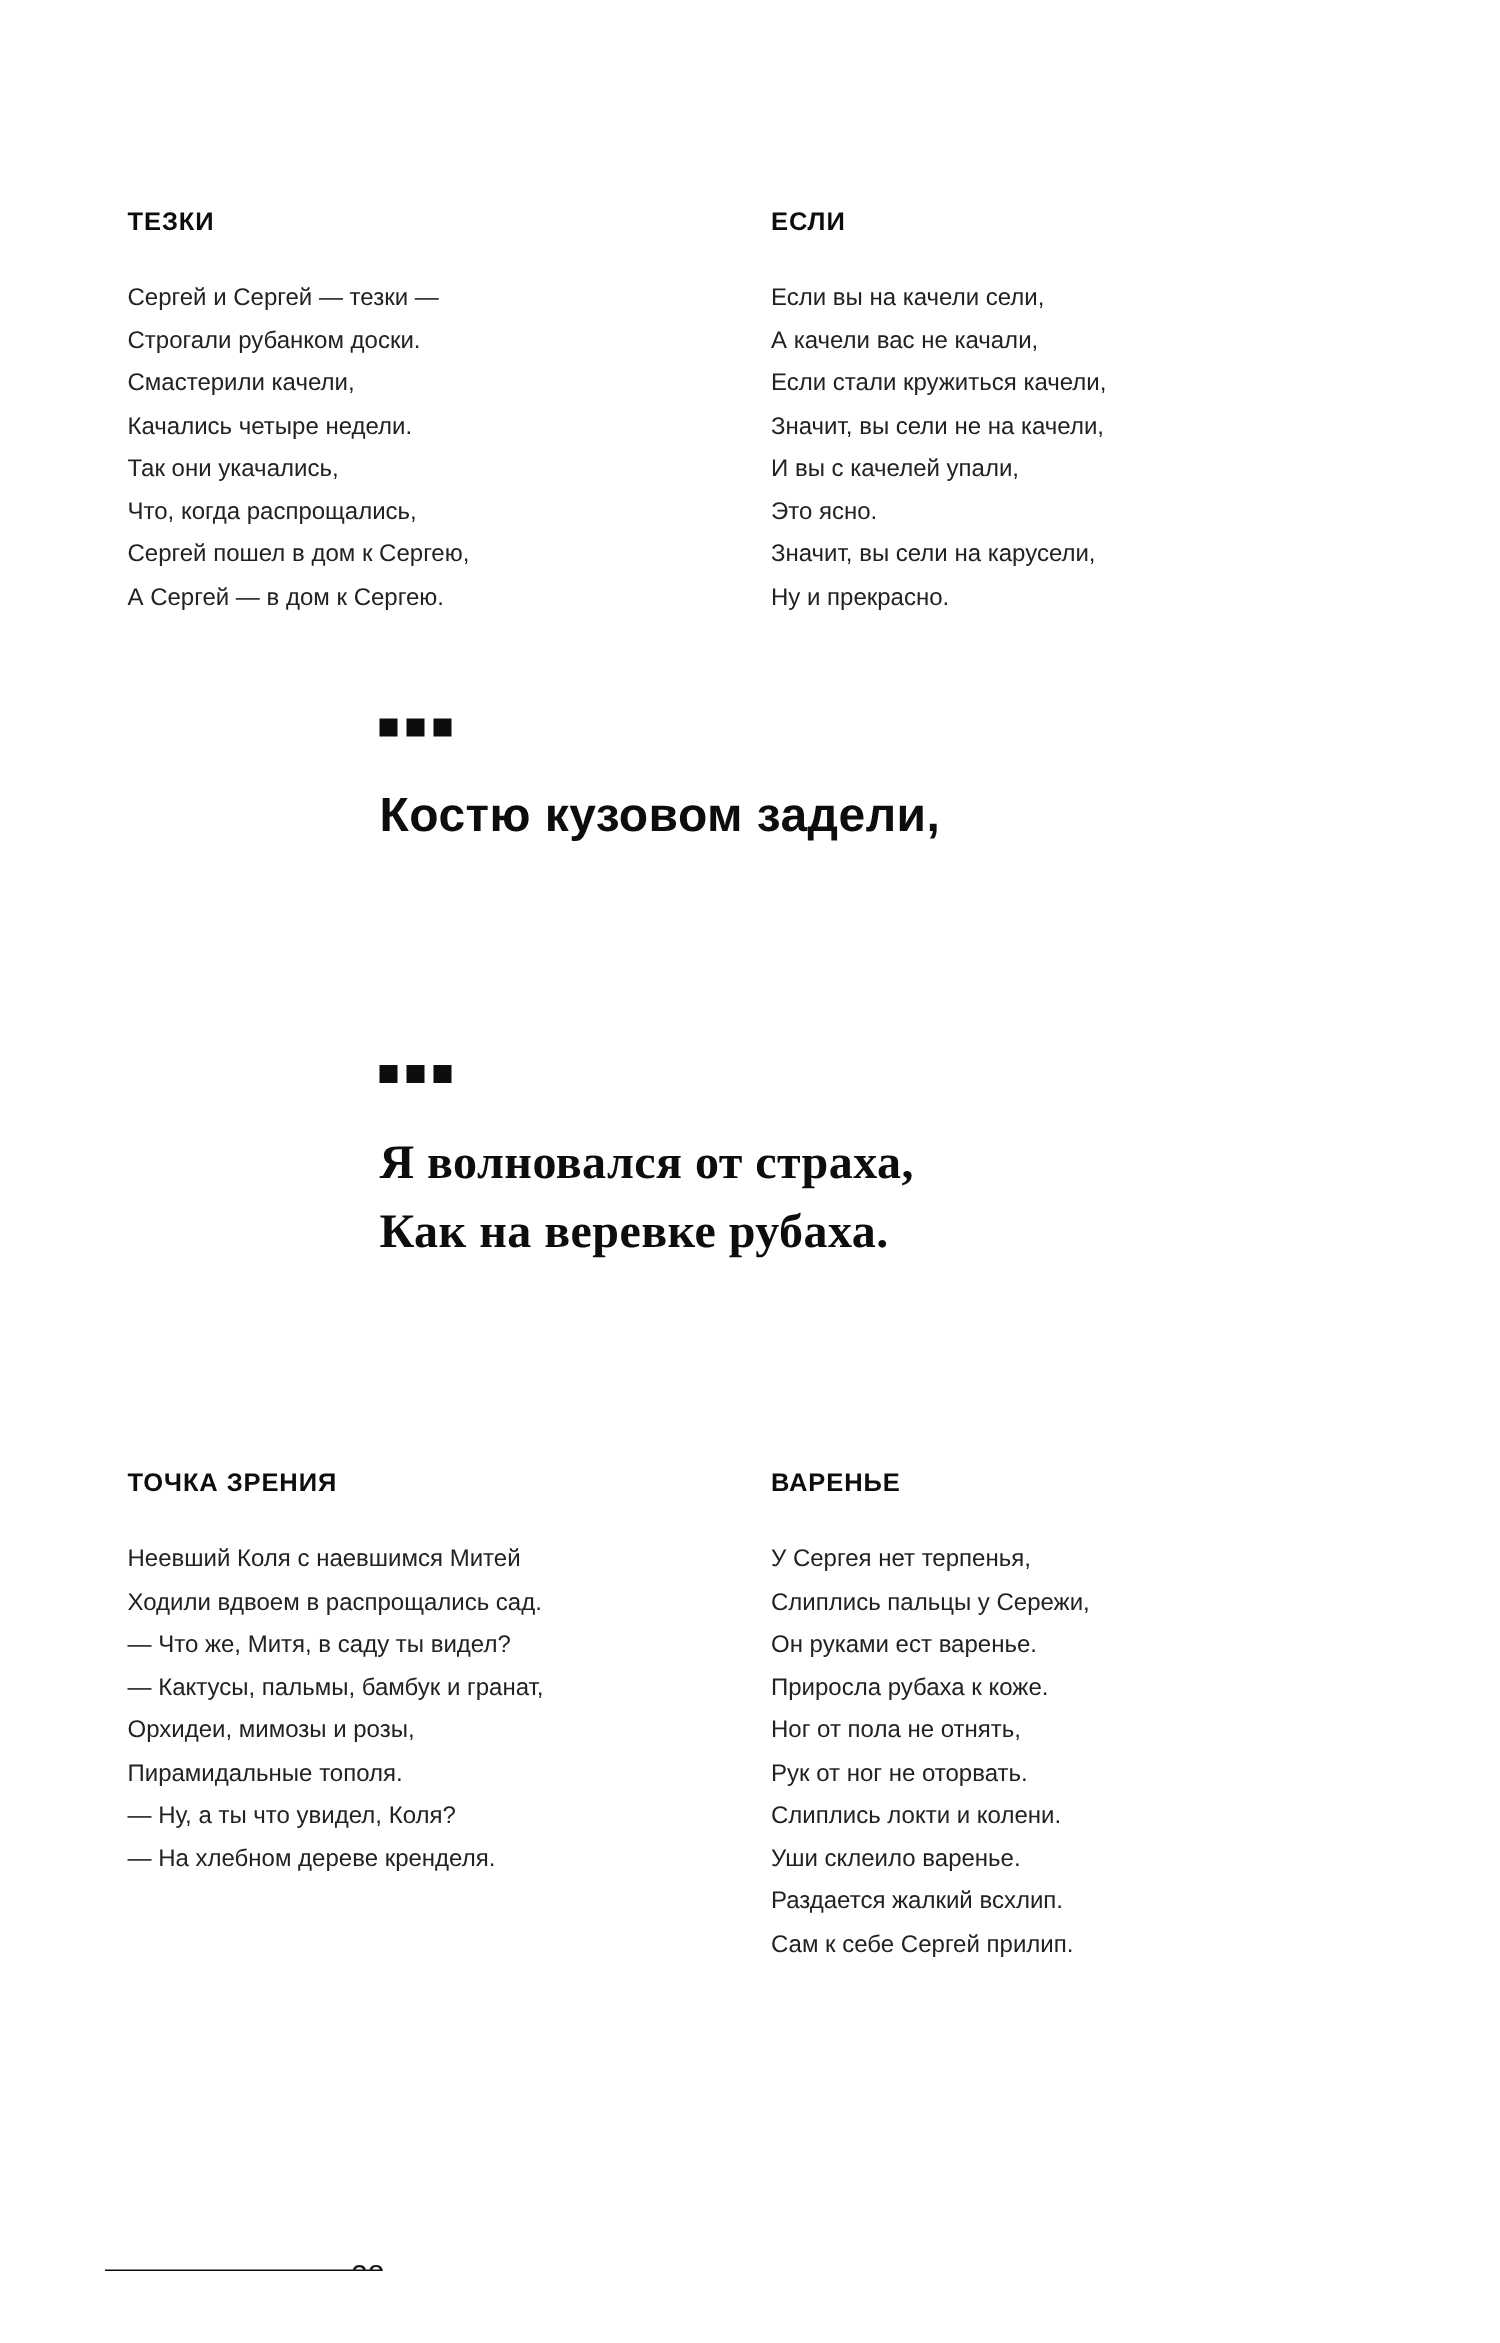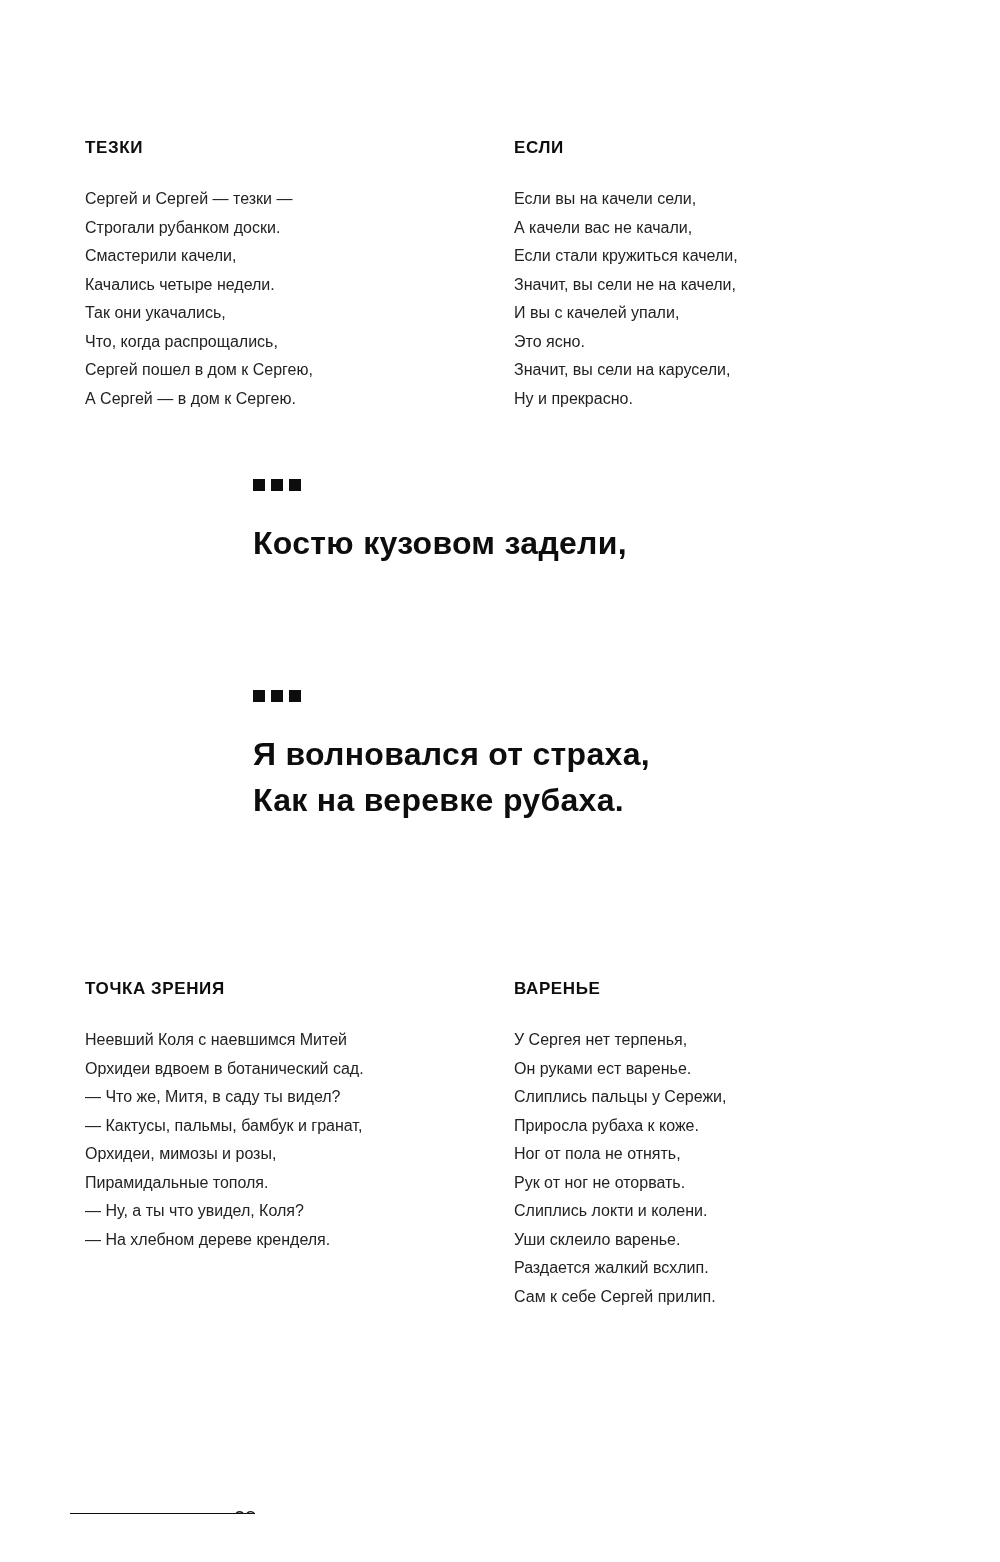--- a/index.html
+++ b/index.html
@@ -123,52 +123,52 @@
     <div class="marker">
       <span></span>
       <span></span>
       <span></span>
     </div>
     <div class="twister-lines">
         <div>Костю кузовом задели,</div>
       </div>
   </section>
 
-  <section class="twister" style="top:690px;">
+  <section class="twister" style="top:710px;font-family:Liberation Serif, serif;">
     <div class="marker">
       <span></span>
       <span></span>
       <span></span>
     </div>
     <div class="twister-lines">
         <div>Я волновался от страха,</div>
         <div>Как на веревке рубаха.</div>
       </div>
   </section>
 
   <section class="poem-block" style="left:85px; top:979px; width:440px;">
     <h2 class="poem-title">ТОЧКА ЗРЕНИЯ</h2>
     <div class="poem-lines">
         <div>Неевший Коля с наевшимся Митей</div>
-        <div>Орхидеи вдвоем в ботанический сад.</div>
+        <div>Ходили вдвоем в распрощались сад.</div>
         <div>— Что же, Митя, в саду ты видел?</div>
         <div>— Кактусы, пальмы, бамбук и гранат,</div>
         <div>Орхидеи, мимозы и розы,</div>
         <div>Пирамидальные тополя.</div>
         <div>— Ну, а ты что увидел, Коля?</div>
         <div>— На хлебном дереве кренделя.</div>
       </div>
   </section>
 
   <section class="poem-block" style="left:514px; top:979px; width:425px;">
     <h2 class="poem-title">ВАРЕНЬЕ</h2>
     <div class="poem-lines">
         <div>У Сергея нет терпенья,</div>
+        <div>Слиплись пальцы у Сережи,</div>
         <div>Он руками ест варенье.</div>
-        <div>Слиплись пальцы у Сережи,</div>
         <div>Приросла рубаха к коже.</div>
       </div>
     <div class="poem-lines stanza-2">
         <div>Ног от пола не отнять,</div>
         <div>Рук от ног не оторвать.</div>
         <div>Слиплись локти и колени.</div>
         <div>Уши склеило варенье.</div>
         <div>Раздается жалкий всхлип.</div>
         <div>Сам к себе Сергей прилип.</div>
       </div>

